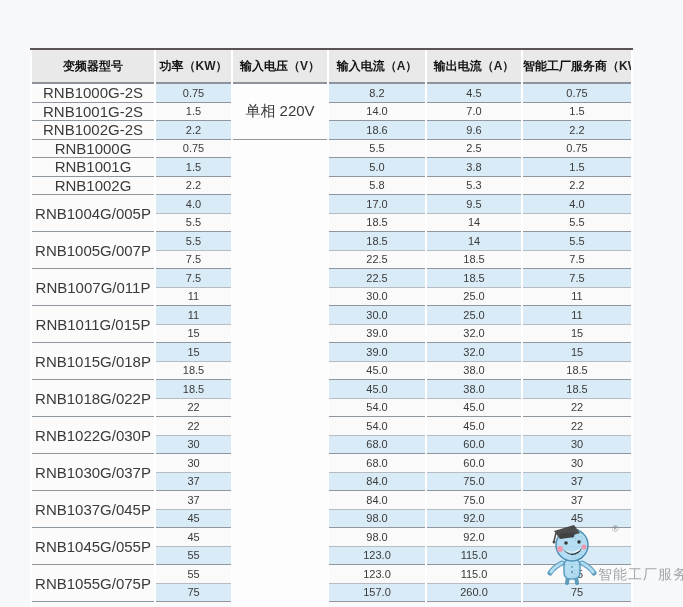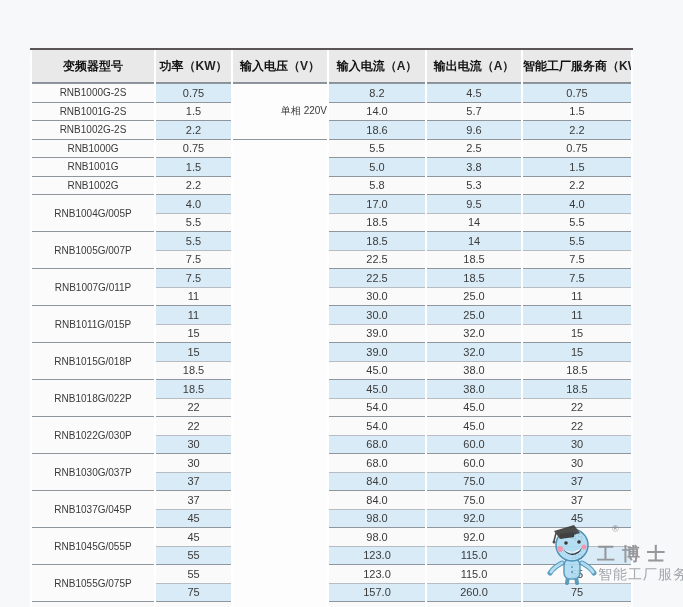--- a/index.html
+++ b/index.html
@@ -36,22 +36,22 @@
   th .unit { font-weight:bold; color:#222; }
   td {
     height:18.5px;
     font-size:11px;
     text-align:center; vertical-align:middle;
     color:#3a3a3a;
     background:#fafafa;
     white-space:nowrap; overflow:hidden;
   }
   td.shaded { background:#d9ebf7; }
-  td.model-cell, td.voltage-cell { background:#fbfbfb; font-size:10px; }
-  td.voltage-cell { background:#fdfdfd;text-align:right; }
+  td.model-cell, td.voltage-cell { background:#fbfbfb; font-size:15px; }
+  td.voltage-cell { background:#fdfdfd; }
   tr.group-start td { border-top:1px solid #8f969d; }
   tr.inner-row td { border-top:1px solid #b6bcc2; }
   tr.partial td { border-top:1px solid #8f969d; height:18px; background:#fafafa; }
 
   
   .watermark {
     position:absolute; left:540px; top:518px; width:143px; height:84px;
     pointer-events:none; z-index:5; opacity:0.9;
   }
   .wm-reg {
@@ -104,21 +104,21 @@
         <td class="shaded">0.75</td>
         <td class="voltage-cell" rowspan="3">单相 220V</td>
         <td class="shaded">8.2</td>
         <td class="shaded">4.5</td>
         <td class="shaded">0.75</td>
       </tr>
       <tr class="group-start">
         <td class="model-cell" rowspan="1">RNB1001G-2S</td>
         <td>1.5</td>
         <td>14.0</td>
-        <td>5.7</td>
+        <td>7.0</td>
         <td>1.5</td>
       </tr>
       <tr class="group-start">
         <td class="model-cell" rowspan="1">RNB1002G-2S</td>
         <td class="shaded">2.2</td>
         <td class="shaded">18.6</td>
         <td class="shaded">9.6</td>
         <td class="shaded">2.2</td>
       </tr>
       <tr class="group-start">
@@ -318,15 +318,14 @@
     <path d="M10 12 L8 20" stroke="#3b3b3b" stroke-width="1.5"></path>
     <circle cx="8" cy="21" r="1.5" fill="#3b3b3b"></circle>
 
     <circle cx="20" cy="22" r="1.8" fill="#222"></circle>
     <circle cx="33" cy="21" r="1.8" fill="#222"></circle>
     <circle cx="14" cy="28" r="3" fill="#f590a8"></circle>
     <circle cx="38" cy="26" r="2.5" fill="#f590a8"></circle>
     <path d="M17 28 Q26 38 36 27 Q33 34 26 34 Q20 33 17 28 Z" fill="#222"></path>
     <path d="M19 29 Q26 33 34 28 L33 30 Q26 33.5 20 30 Z" fill="#ffffff"></path>
   </svg>
-  <span class="wm-brand">工博士</span>
   <span class="wm-tagline">智能工厂服务商</span>
 </div>
 
 </body></html>

